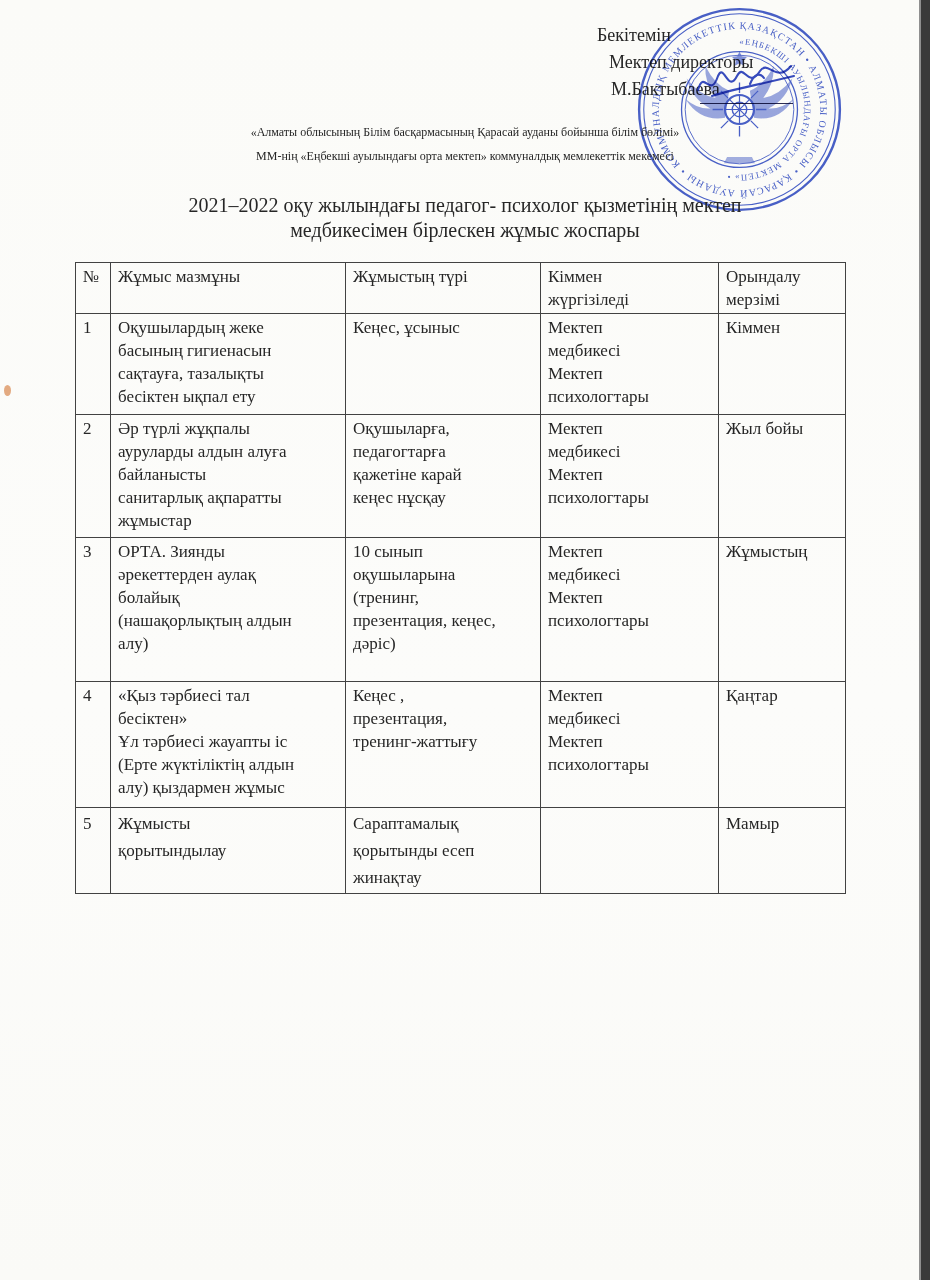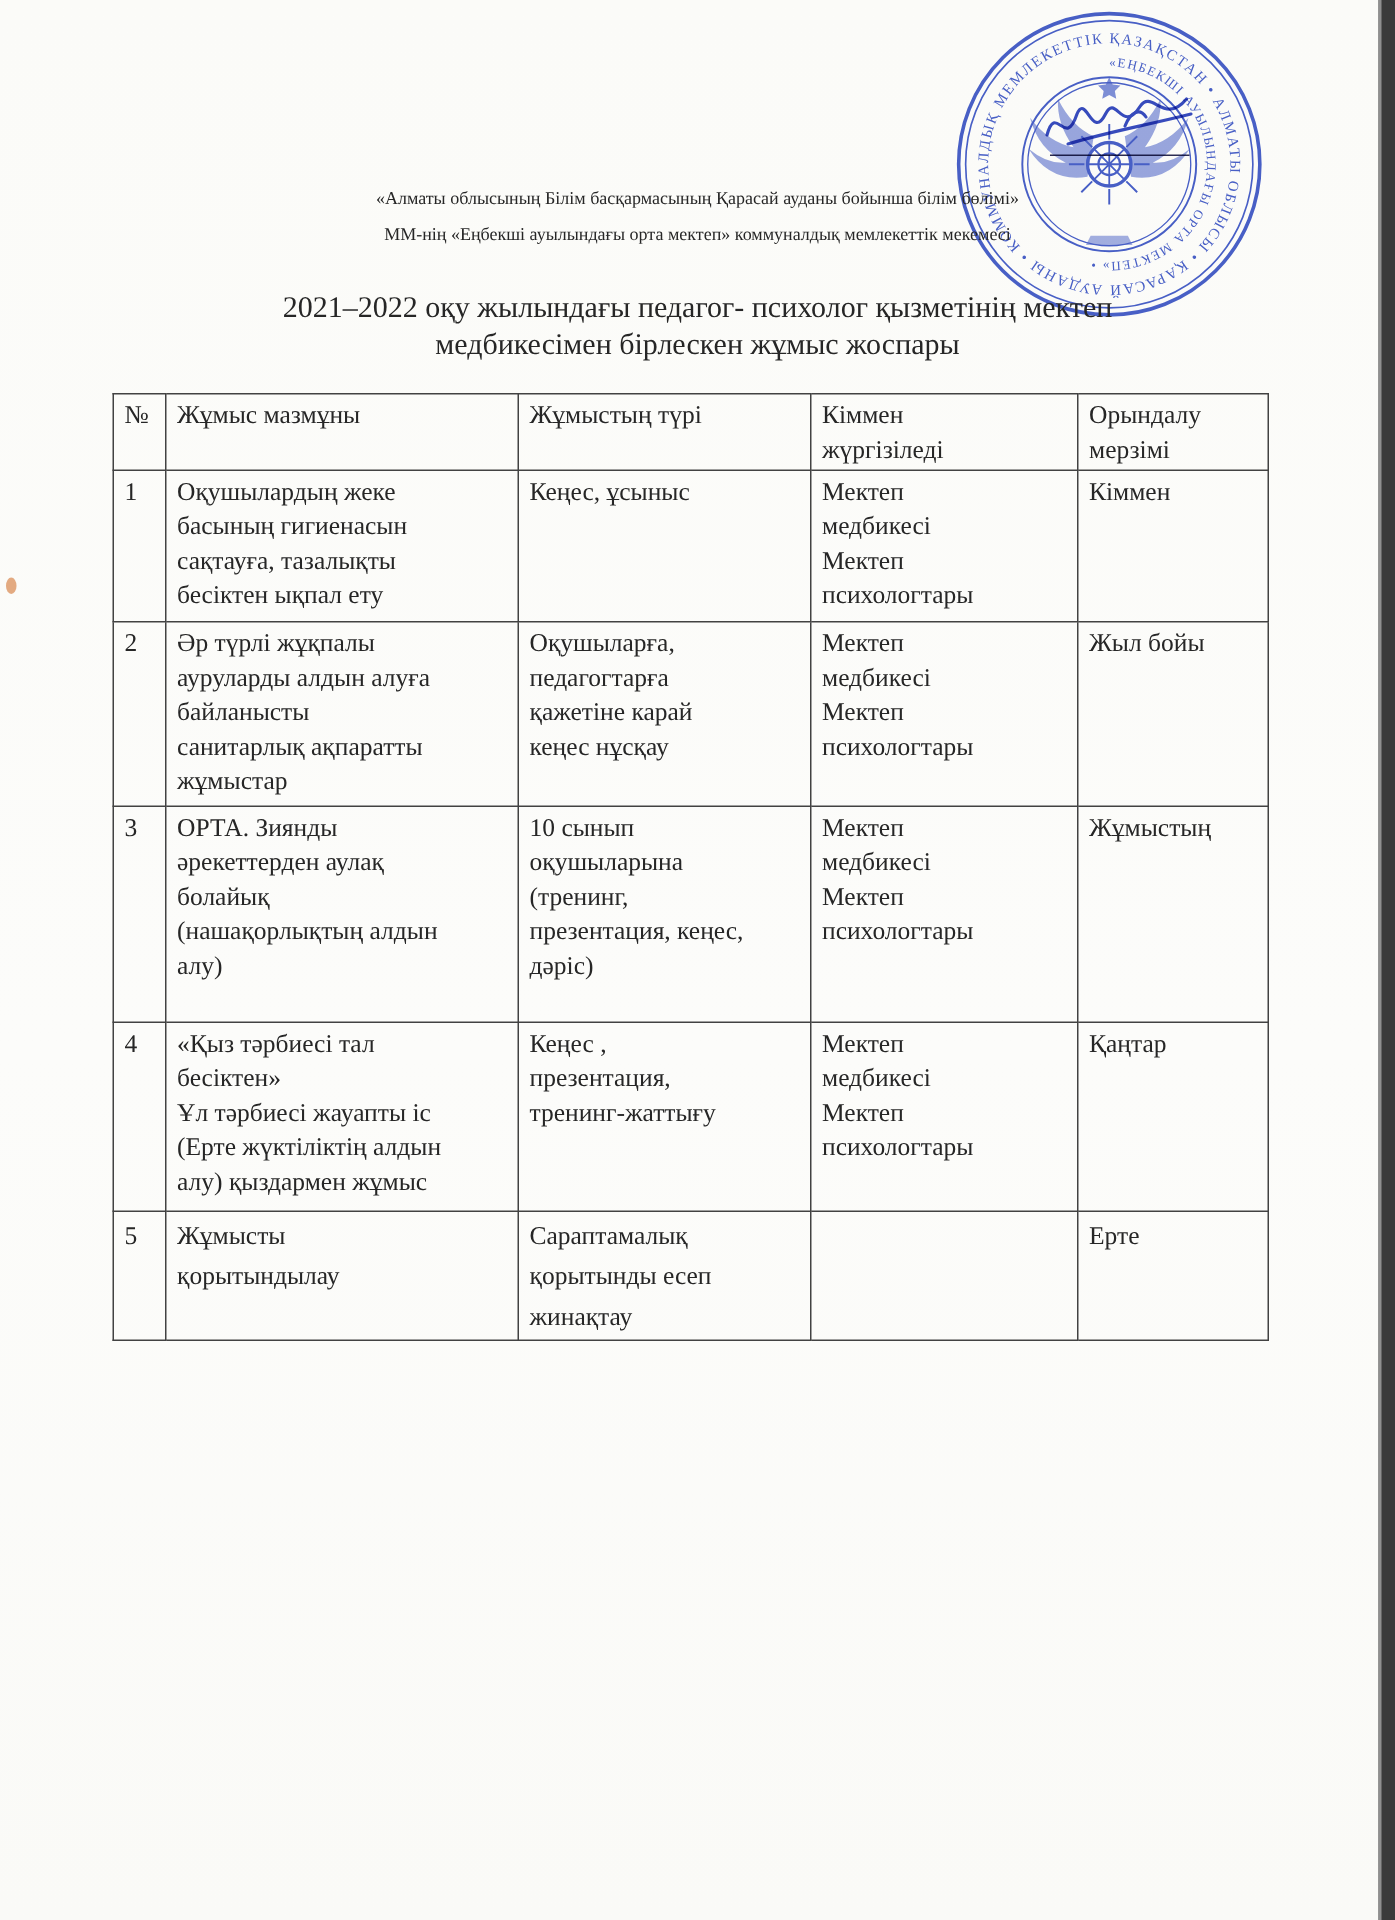--- a/index.html
+++ b/index.html
@@ -41,20 +41,25 @@
   tr.r5 td{line-height:27px;}
   td.numcell{padding-left:6px;}
 
   .footer-line{position:absolute;left:128px;top:942px;font-size:17.5px;}
 </style>
 </head>
 <body>
 
 <div class="page">
 
+  <div class="approval">
+    <div class="l1">Бекітемін</div>
+    <div class="l2">Мектеп директоры</div>
+    <div class="l3">М.Бактыбаева</div>
+  </div>
   <div class="sig-underline"></div>
 
   <svg class="signature-svg" viewBox="0 0 118 50">
     <g fill="none" stroke="#2238b6" stroke-width="2.1" stroke-linecap="round" opacity="0.9">
       <path d="M8,32 C14,10 20,42 28,18 C34,4 38,36 47,18 C54,4 58,32 70,13 C78,1 86,26 101,8"></path>
       <path d="M22,38 C48,30 72,26 104,18"></path>
       <path d="M60,26 C64,16 70,14 74,20"></path>
     </g>
   </svg>
 
@@ -185,21 +190,21 @@
         <td>Қаңтар</td>
       </tr>
       <tr class="r5">
         <td class="numcell">5</td>
         <td>Жұмысты
 қорытындылау</td>
         <td>Сараптамалық
 қорытынды есеп
 жинақтау</td>
         <td></td>
-        <td>Ерте</td>
+        <td>Мамыр</td>
       </tr>
     </tbody>
   </table>
 
 
   <div class="fleck"></div>
   <div class="edge-strip"></div>
 
 </div>
 

